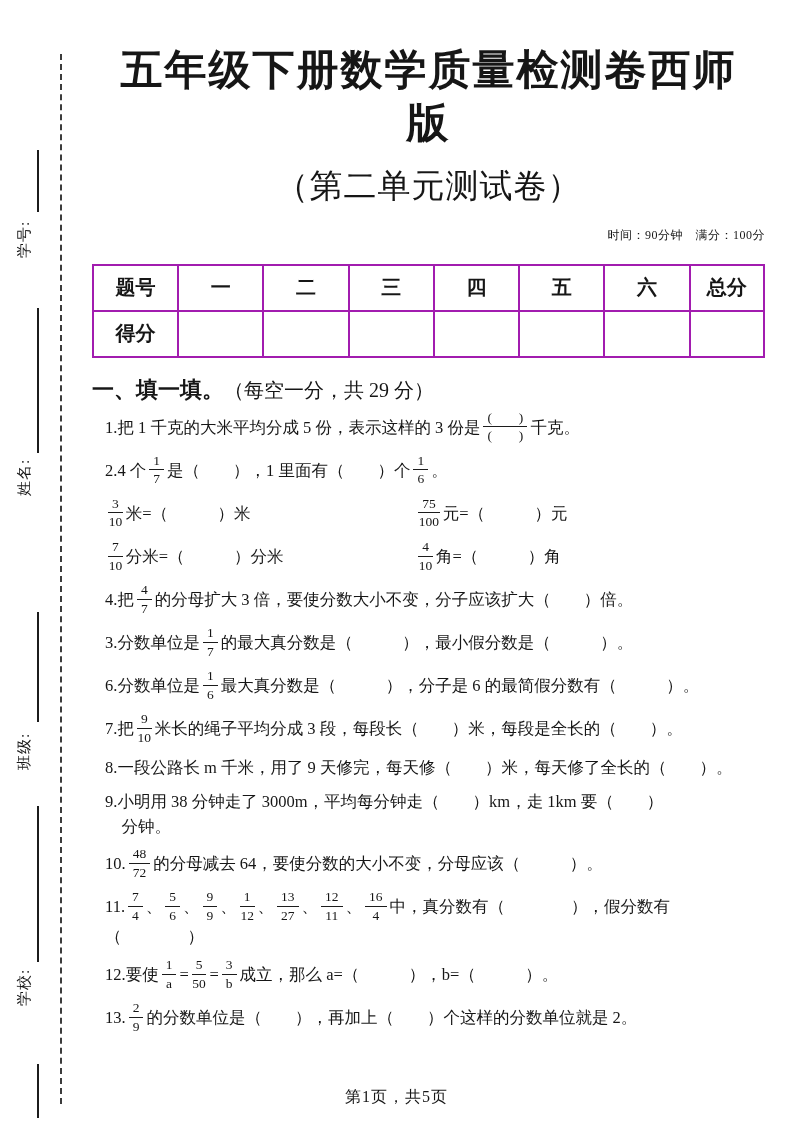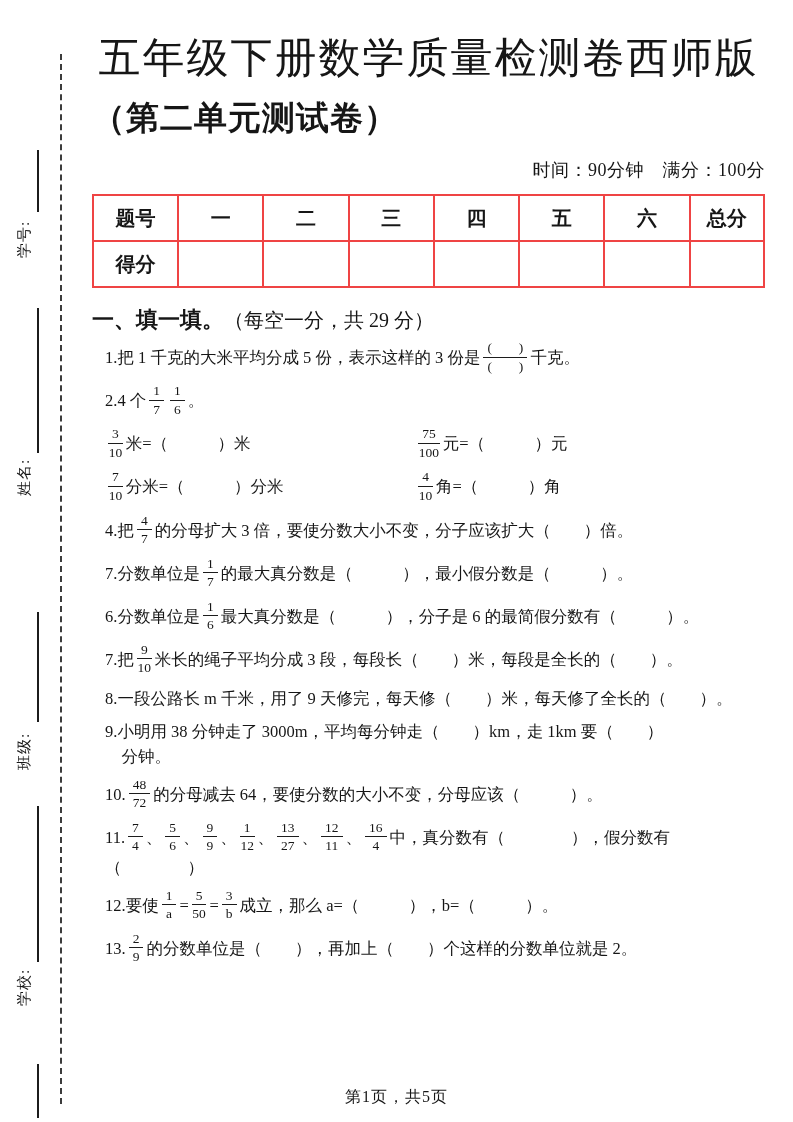--- a/index.html
+++ b/index.html
@@ -22,36 +22,36 @@
   .wl5{top:1064px;height:54px;}
   .mlabel{
     position:absolute;left:-4px;width:56px;text-align:center;
     transform:rotate(-90deg);
     font-size:15px;letter-spacing:1px;white-space:nowrap;
   }
   .ml1{top:230px;} .ml2{top:468px;} .ml3{top:742px;} .ml4{top:978px;}
   
   .content{margin-left:92px;margin-right:28px;padding-top:28px;}
   .title{
-    text-align:center;font-size:42px;font-weight:normal;
-    letter-spacing:2px;margin:4px;line-height:1.25;
+    text-align:center;font-size:42px;font-weight:bold;
+    letter-spacing:2px;margin:16px;line-height:1.25;
   }
   .subtitle{
-    text-align:left;font-size:33px;font-weight:bold;
+    text-align:center;font-size:33px;font-weight:normal;
     letter-spacing:1px;margin:12px 0 0 0;line-height:1.3;
   }
   .meta{
-    text-align:right;font-size:18px;margin-top:19px;margin-bottom:12px;
+    text-align:right;font-size:12px;margin-top:19px;margin-bottom:20px;
     letter-spacing:.5px;
   }
   .score-table{
     width:100%;border-collapse:collapse;table-layout:fixed;
   }
   .score-table th,.score-table td{
-    border:2px solid #ef4444;height:44px;text-align:center;
+    border:2px solid #a21caf;height:44px;text-align:center;
     font-size:20px;font-weight:bold;padding:0;
   }
   .score-table th:first-child,.score-table td:first-child{width:12.4%;}
   .score-table th:last-child{width:10.8%;border-radius:13px;}
   .section-heading{margin-top:17px;font-size:16.5px;}
   .section-heading .sec-title{font-weight:bold;font-size:22px;}
   .section-heading .sec-note{font-size:20px;}
   
   .questions{margin-top:7px;padding-left:13px;font-size:16.5px;line-height:1.5;}
   .q{margin-bottom:9px;}
@@ -122,21 +122,21 @@
     </div>
 
     <div class="questions">
         <div class="q"><span>1.把 1 千克的大米平均分成 5 份，表示这样的 3 份是</span><span class="frac">
             <span class="num">(　　)</span>
             <span class="den">(　　)</span>
           </span><span>千克。</span></div>
         <div class="q"><span>2.4 个</span><span class="frac">
             <span class="num">1</span>
             <span class="den">7</span>
-          </span><span class="frac">
+          </span><span>是（　　），1 里面有（　　）个</span><span class="frac">
             <span class="num">1</span>
             <span class="den">6</span>
           </span><span>。</span></div>
         <div class="q q-pair">
           <span class="cell"><span class="frac">
               <span class="num">3</span>
               <span class="den">10</span>
             </span><span>米=（　　　）米</span></span>
           <span class="cell"><span class="frac">
               <span class="num">75</span>
@@ -150,21 +150,21 @@
             </span><span>分米=（　　　）分米</span></span>
           <span class="cell"><span class="frac">
               <span class="num">4</span>
               <span class="den">10</span>
             </span><span>角=（　　　）角</span></span>
         </div>
         <div class="q"><span>4.把</span><span class="frac">
             <span class="num">4</span>
             <span class="den">7</span>
           </span><span>的分母扩大 3 倍，要使分数大小不变，分子应该扩大（　　）倍。</span></div>
-        <div class="q"><span>7.分数单位是</span><span class="frac">
+        <div class="q"><span>3.分数单位是</span><span class="frac">
             <span class="num">1</span>
             <span class="den">7</span>
           </span><span>的最大真分数是（　　　），最小假分数是（　　　）。</span></div>
         <div class="q"><span>6.分数单位是</span><span class="frac">
             <span class="num">1</span>
             <span class="den">6</span>
           </span><span>最大真分数是（　　　），分子是 6 的最简假分数有（　　　）。</span></div>
         <div class="q"><span>7.把</span><span class="frac">
             <span class="num">9</span>
             <span class="den">10</span>

